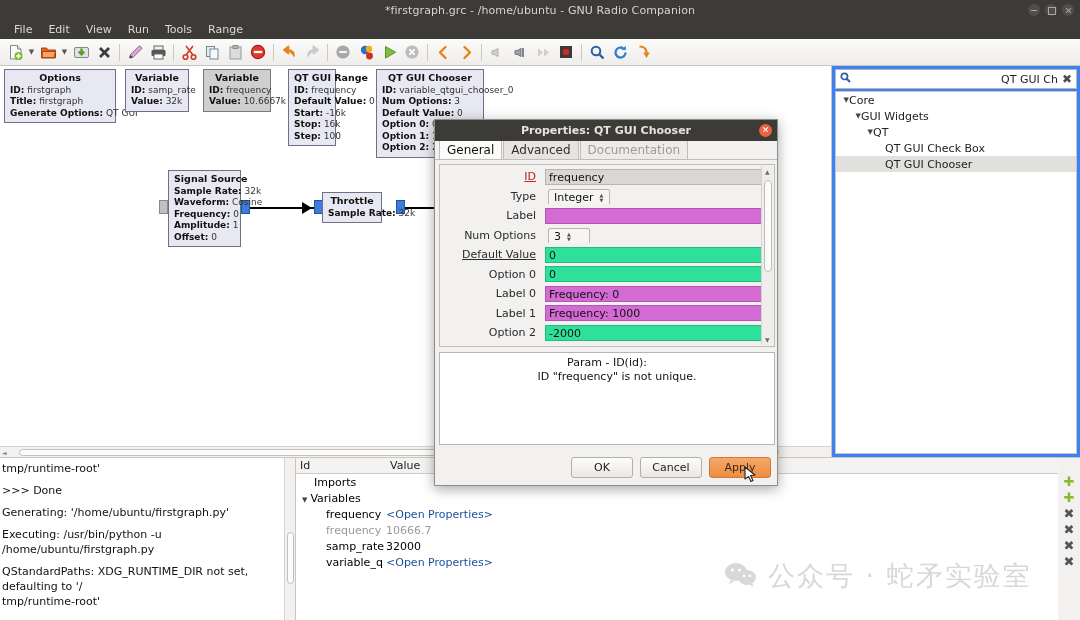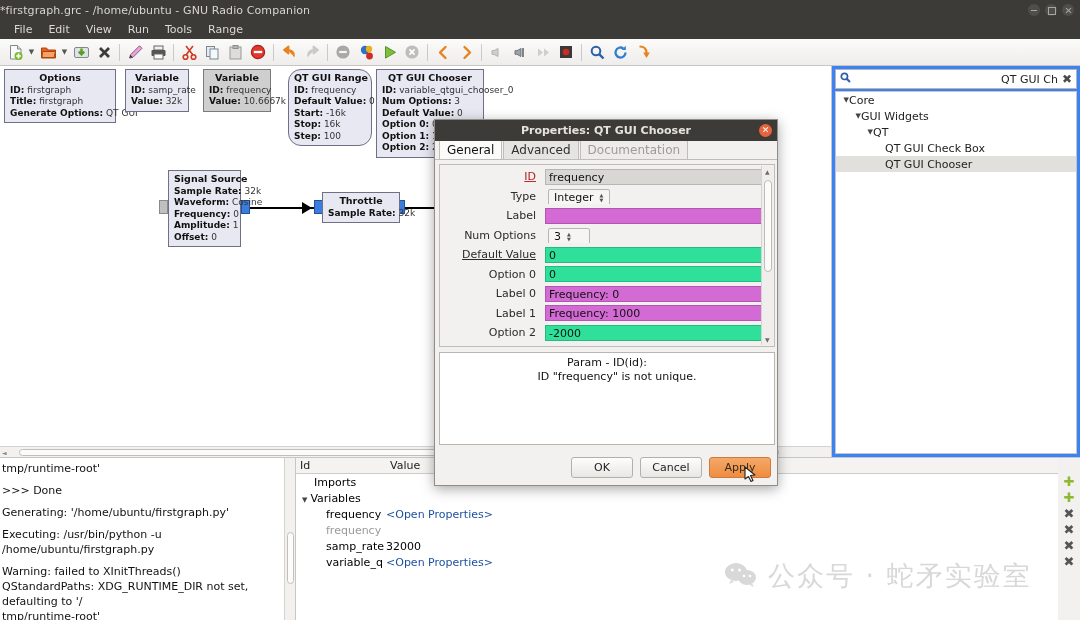--- a/index.html
+++ b/index.html
@@ -6,21 +6,21 @@
   html, body { margin:0; padding:0; }
   body {
     width:1080px; height:620px; overflow:hidden;
     font-family:"DejaVu Sans","Liberation Sans",sans-serif;
     font-size:11px; background:#f2f1f0; position:relative;
   }
 
   
   #titlebar {
     height:20px; background:#3c3b37; color:#d8d5d0;
-    display:flex; align-items:center; 
+    display:flex; align-items:center; justify-content:center;
     position:relative; font-size:11px;
   }
   #titlebar .title { font-weight:normal; letter-spacing:.1px; }
   #winbtns { position:absolute; right:6px; top:4px; display:flex; gap:5px; }
   #winbtns span {
     width:12px; height:12px; border-radius:50%;
     background:#4f4e4a; display:block; position:relative;
   }
   #winbtns span::after {
     content:""; position:absolute; left:3px; top:5.5px;
@@ -413,21 +413,21 @@
           <div class="blk" style="left: 125px; top: 3px; width: 64px;">
             <span class="bt">Variable</span>
             <div><span class="bk">ID:</span> <span class="bv">samp_rate</span></div>
             <div><span class="bk">Value:</span> <span class="bv">32k</span></div>
           </div>
           <div class="blk gray" style="left: 203px; top: 3px; width: 68px;">
             <span class="bt">Variable</span>
             <div><span class="bk">ID:</span> <span class="bv">frequency</span></div>
             <div><span class="bk">Value:</span> <span class="bv">10.6667k</span></div>
           </div>
-          <div class="blk" style="left: 288px; top: 3px; width: 84px; border-radius: 13px;">
+          <div class="blk" style="left: 288px; top: 3px; width: 48px;">
             <span class="bt">QT GUI Range</span>
             <div><span class="bk">ID:</span> <span class="bv">frequency</span></div>
             <div><span class="bk">Default Value:</span> <span class="bv">0</span></div>
             <div><span class="bk">Start:</span> <span class="bv">-16k</span></div>
             <div><span class="bk">Stop:</span> <span class="bv">16k</span></div>
             <div><span class="bk">Step:</span> <span class="bv">100</span></div>
           </div>
           <div class="blk" style="left: 376px; top: 3px; width: 108px;">
             <span class="bt">QT GUI Chooser</span>
             <div><span class="bk">ID:</span> <span class="bv">variable_qtgui_chooser_0</span></div>
@@ -438,21 +438,21 @@
             <div><span class="bk">Option 2:</span> <span class="bv">2</span></div>
           </div>
           <div class="blk" style="left: 168px; top: 104px; width: 73px;">
             <span class="bt">Signal Source</span>
             <div><span class="bk">Sample Rate:</span> <span class="bv">32k</span></div>
             <div><span class="bk">Waveform:</span> <span class="bv">Cosine</span></div>
             <div><span class="bk">Frequency:</span> <span class="bv">0</span></div>
             <div><span class="bk">Amplitude:</span> <span class="bv">1</span></div>
             <div><span class="bk">Offset:</span> <span class="bv">0</span></div>
           </div>
-          <div class="blk" style="left: 322px; top: 126px; width: 78px;">
+          <div class="blk" style="left: 322px; top: 126px; width: 60px;">
             <span class="bt">Throttle</span>
             <div><span class="bk">Sample Rate:</span> <span class="bv">32k</span></div>
           </div>
         </div>
     </div>
 
     <div class="hscroll">
       <span class="sbarrow">◄</span>
       <div class="thumb" style="width:760px;"></div>
     </div>
@@ -498,21 +498,20 @@
   <div id="console">
     <div id="consolelines">
         <div class="ln">tmp/runtime-root'</div>
         <div class="gap"></div>
         <div class="ln">&gt;&gt;&gt; Done</div>
         <div class="gap"></div>
         <div class="ln">Generating: '/home/ubuntu/firstgraph.py'</div>
         <div class="gap"></div>
         <div class="ln">Executing: /usr/bin/python -u /home/ubuntu/firstgraph.py</div>
         <div class="gap"></div>
-        <div class="ln">Warning: failed to XInitThreads()</div>
         <div class="ln">QStandardPaths: XDG_RUNTIME_DIR not set, defaulting to '/</div>
         <div class="ln">tmp/runtime-root'</div>
       </div>
     <div class="vscroll">
       <div class="vthumb" style="top:74px;height:52px;"></div>
     </div>
   </div>
 
   <div id="vartable">
     <div id="vthead">
@@ -527,20 +526,21 @@
         <div class="vrow">
           <div class="idc lvl0"><span class="trimark">▼</span><span>Variables</span></div>
           <div class="valc"></div>
         </div>
         <div class="vrow">
           <div class="idc lvl2"><span>frequency</span></div>
           <div class="valc open">&lt;Open Properties&gt;</div>
         </div>
         <div class="vrow">
           <div class="idc lvl2 dim"><span>frequency</span></div>
+          <div class="valc dim">10666.7</div>
         </div>
         <div class="vrow">
           <div class="idc lvl2"><span>samp_rate</span></div>
           <div class="valc">32000</div>
         </div>
         <div class="vrow">
           <div class="idc lvl2"><span>variable_q</span></div>
           <div class="valc open">&lt;Open Properties&gt;</div>
         </div>
       </div>

